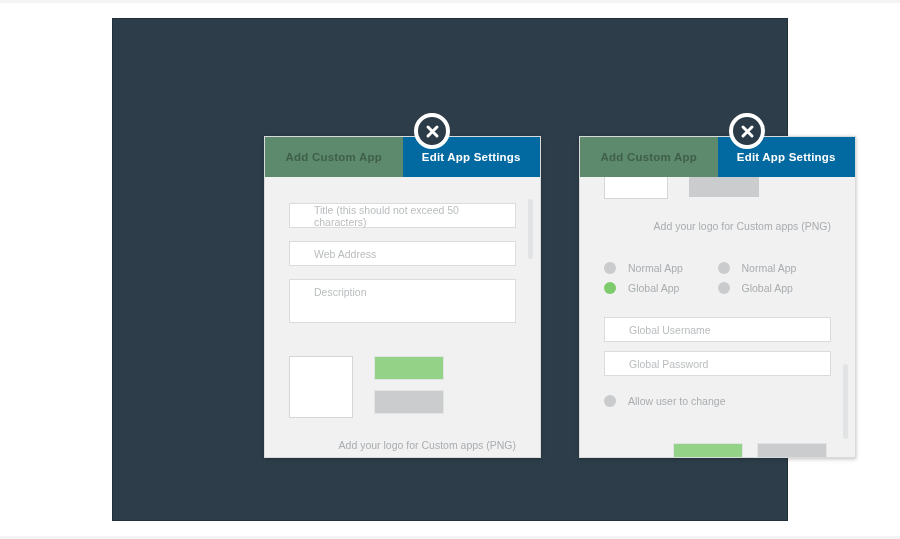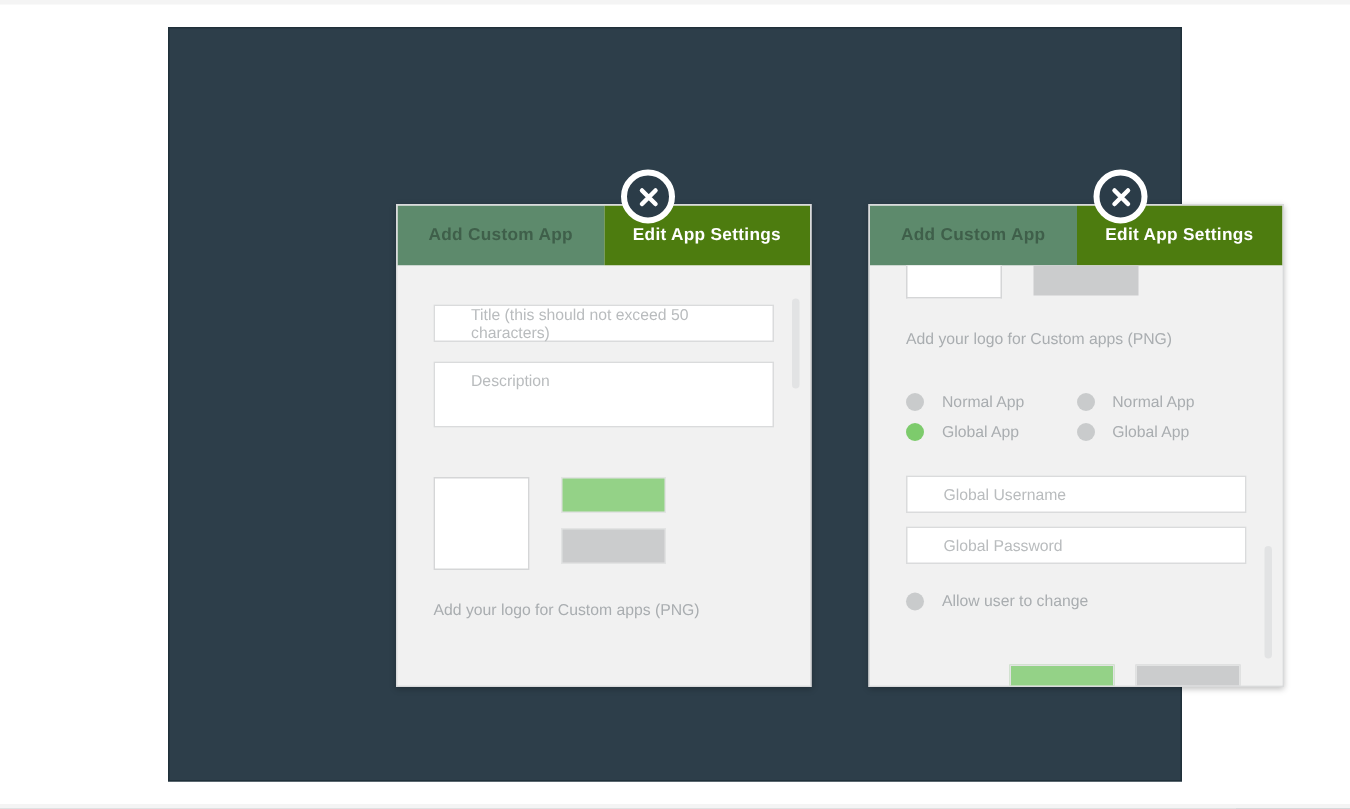--- a/index.html
+++ b/index.html
@@ -71,21 +71,21 @@
     letter-spacing: 0.2px;
     box-sizing: border-box;
     cursor: pointer;
     user-select: none;
   }
   .tab-inactive {
     background: #5d8a6c;
     color: #3f5f4a;
   }
   .tab-active {
-    background: #4d7c0f;
+    background: #0369a1;
     color: #ffffff;
   }
 
   
   .body {
     position: absolute;
     left: 0;
     top: 40px;
     width: 100%;
     bottom: 0;
@@ -109,20 +109,21 @@
     display: flex;
     align-items: center;
     cursor: text;
   }
   .field.h-one  { height: 25px; }
   .field.h-area { height: 44px; align-items: flex-start; padding-top: 6px; }
 
   .helper-text {
     color: #a9adb0;
     font-size: 10.5px;
+    text-align: right;
   }
 
   
   .logo-row {
     display: flex;
     align-items: flex-start;
   }
   .logo-box {
     width: 64px;
     height: 62px;
@@ -232,20 +233,21 @@
       <div class="tabbar">
         <div class="tab tab-inactive">Add Custom App</div>
         <div class="tab tab-active">Edit App Settings</div>
       </div>
 
       <div class="body">
         <div class="body-inner">
 
           <div class="field h-one" style="margin-top:26px;">Title (this should not exceed 50 characters)</div>
 
+          <div class="field h-one" style="margin-top:13px;">Web Address</div>
 
           <div class="field h-area" style="margin-top:13px;">Description</div>
 
           <div class="logo-row" style="margin-top:33px;">
             <div class="logo-box"></div>
             <div class="btn-stack">
               <div class="btn btn-green"></div>
               <div class="btn btn-grey"></div>
             </div>
           </div>

